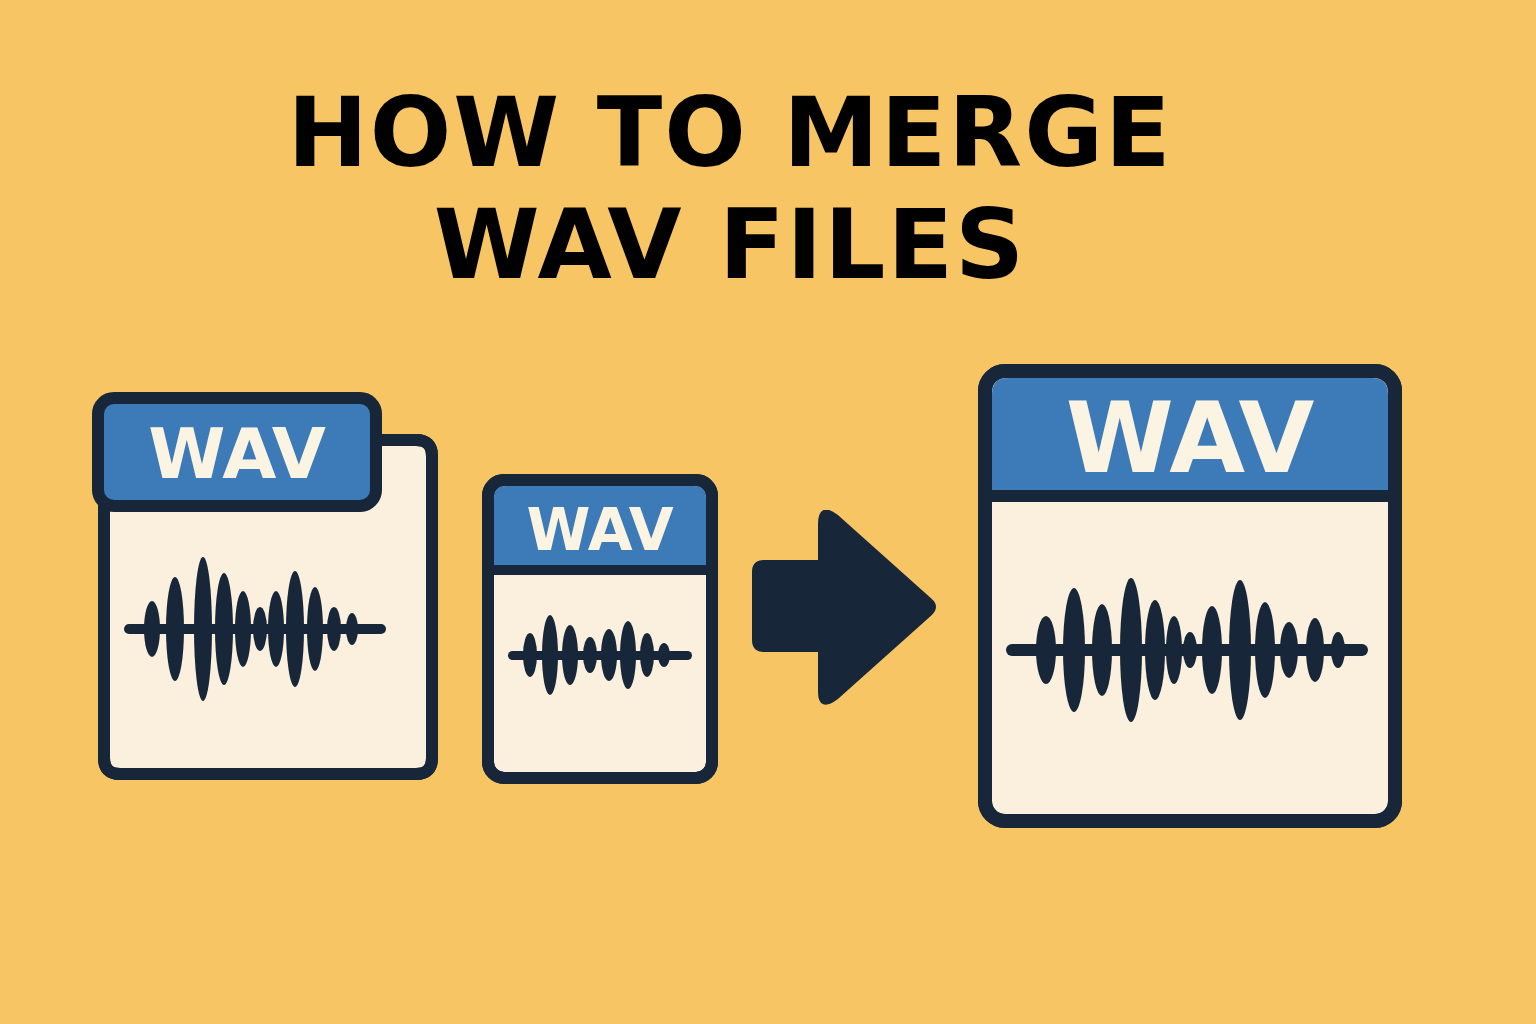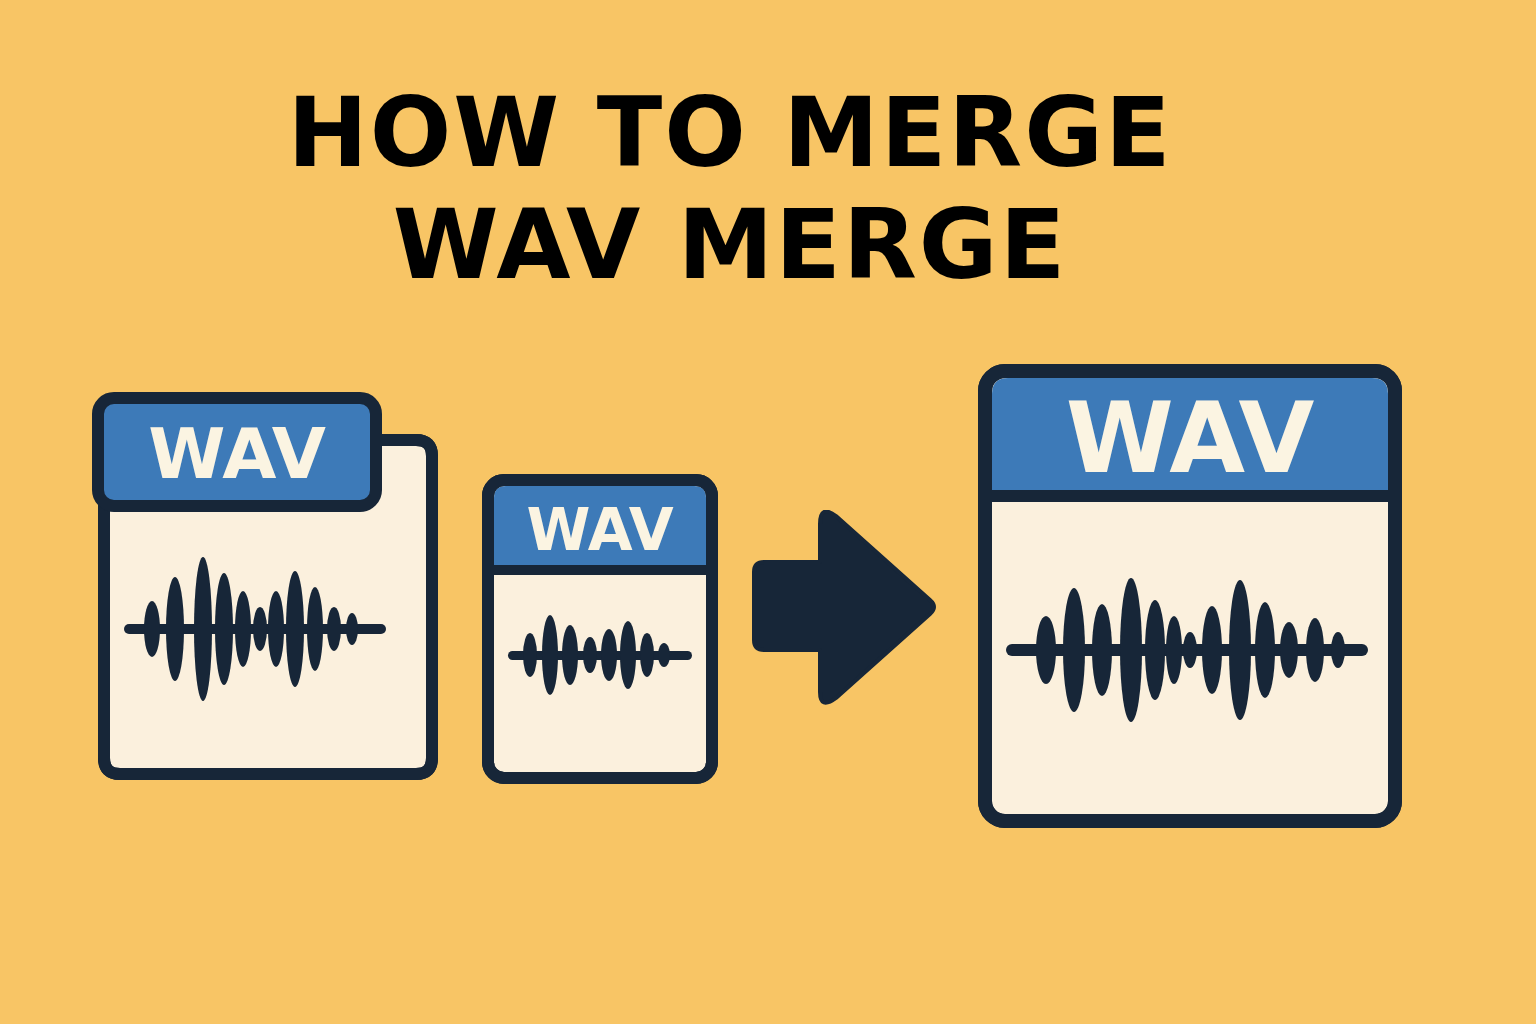--- a/index.html
+++ b/index.html
@@ -20,21 +20,21 @@
   svg { display: block; }
   .wavlabel {
     font-family: "DejaVu Sans", "Liberation Sans", sans-serif;
     font-weight: bold; fill: #fbf4e2;
   }
 </style>
 </head>
 <body>
 
 <h1 class="title l1">HOW TO MERGE</h1>
-<h1 class="title l2">WAV MERGE</h1>
+<h1 class="title l2">WAV FILES</h1>
 
 <div class="icon" style="left:90px; top:392px;">
   <svg width="348" height="394" viewBox="0 0 348 394">
 
     <path d="M14 100 L14 366 Q14 382 30 382 L326 382 Q342 382 342 366 L342 64 Q342 48 326 48 L280 48 L280 100 Z" fill="#fbf0dd" stroke="#172638" stroke-width="12" stroke-linejoin="round"></path>
     <path d="M14 100 L14 366 Q14 382 30 382 L326 382 Q342 382 342 366 L342 64 Q342 48 326 48 L288 48" fill="none" stroke="#172638" stroke-width="12"></path>
 
     <rect x="8" y="6" width="278" height="108" rx="16" fill="#3d7ab8" stroke="#172638" stroke-width="12"></rect>
     <text class="wavlabel" x="147" y="86" font-size="70" text-anchor="middle">WAV</text>
 

